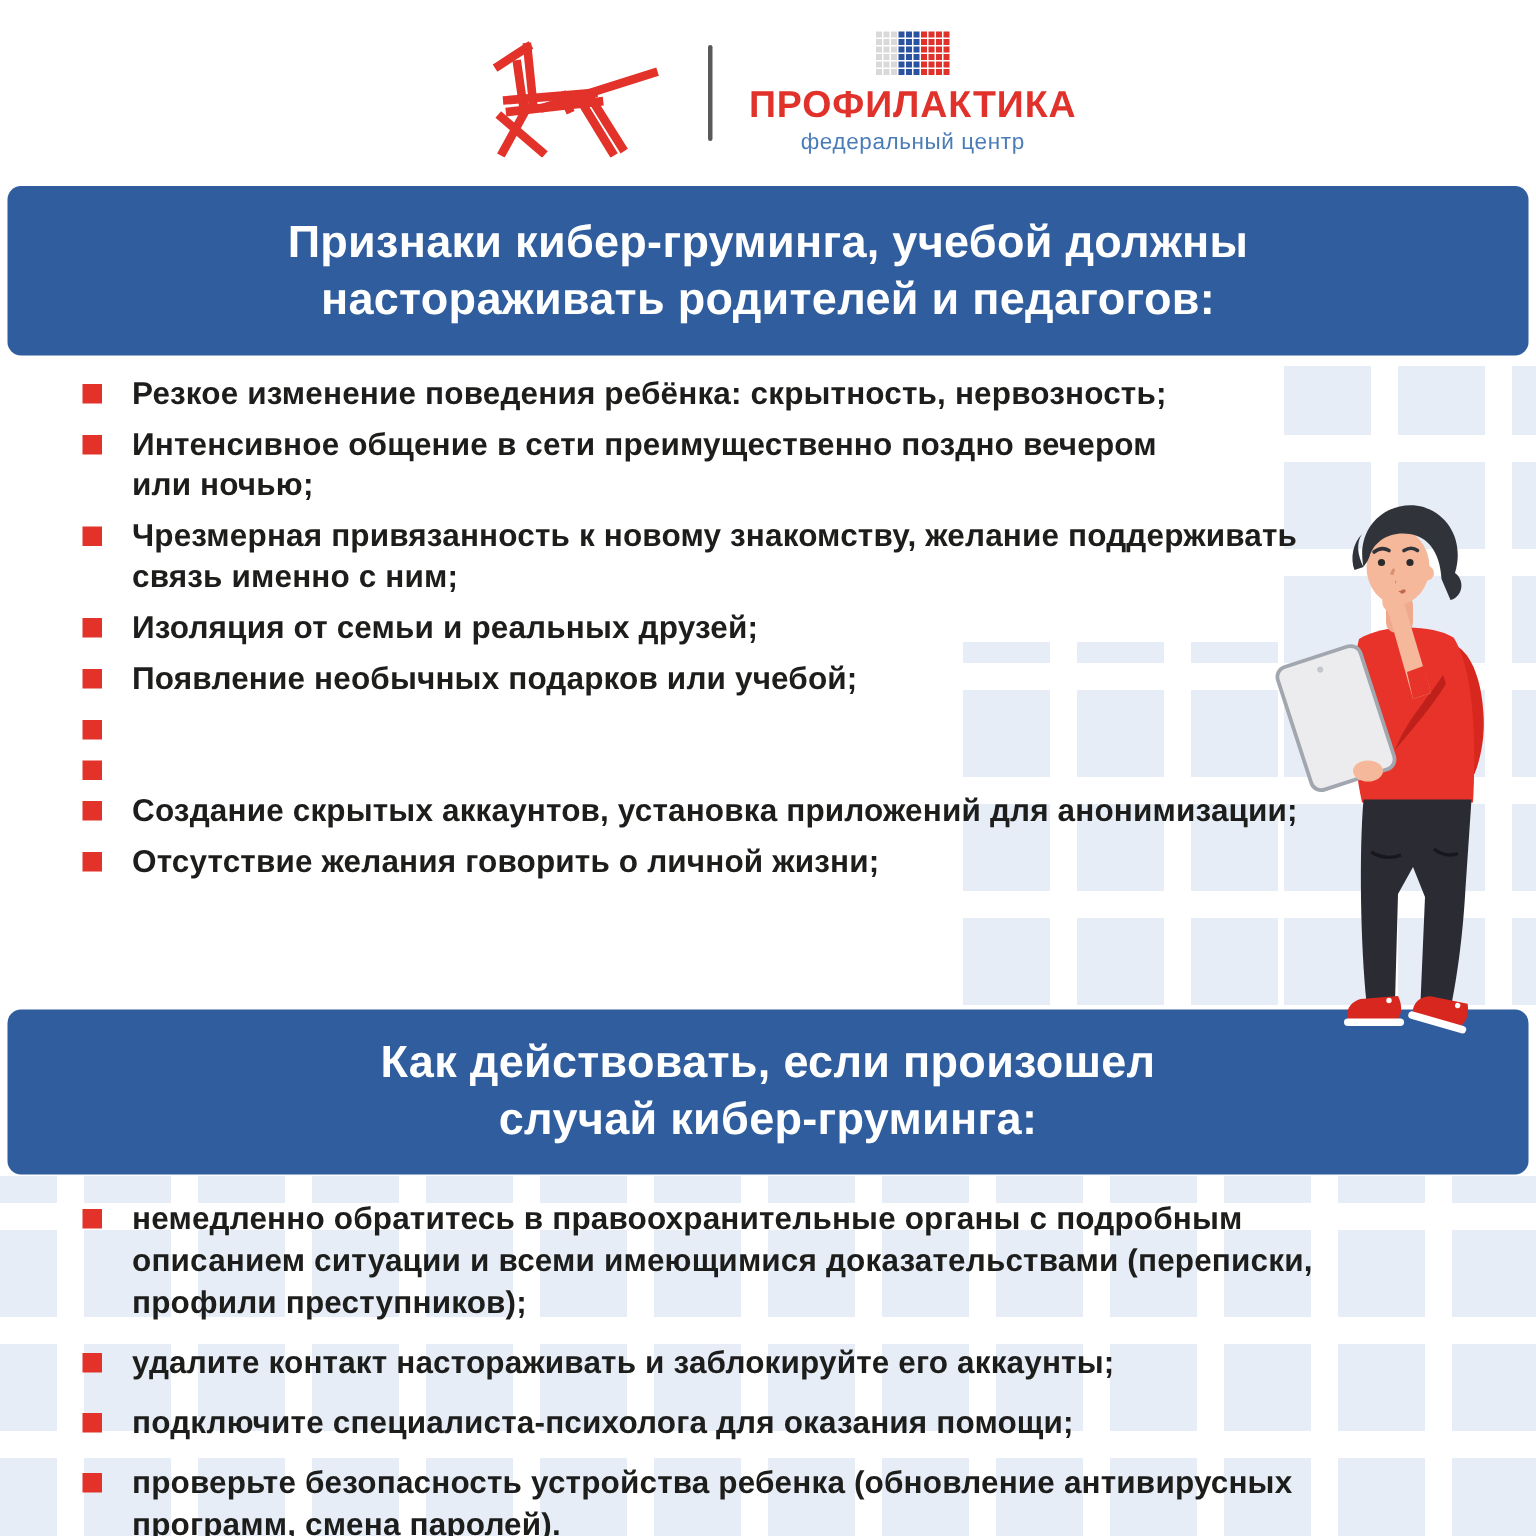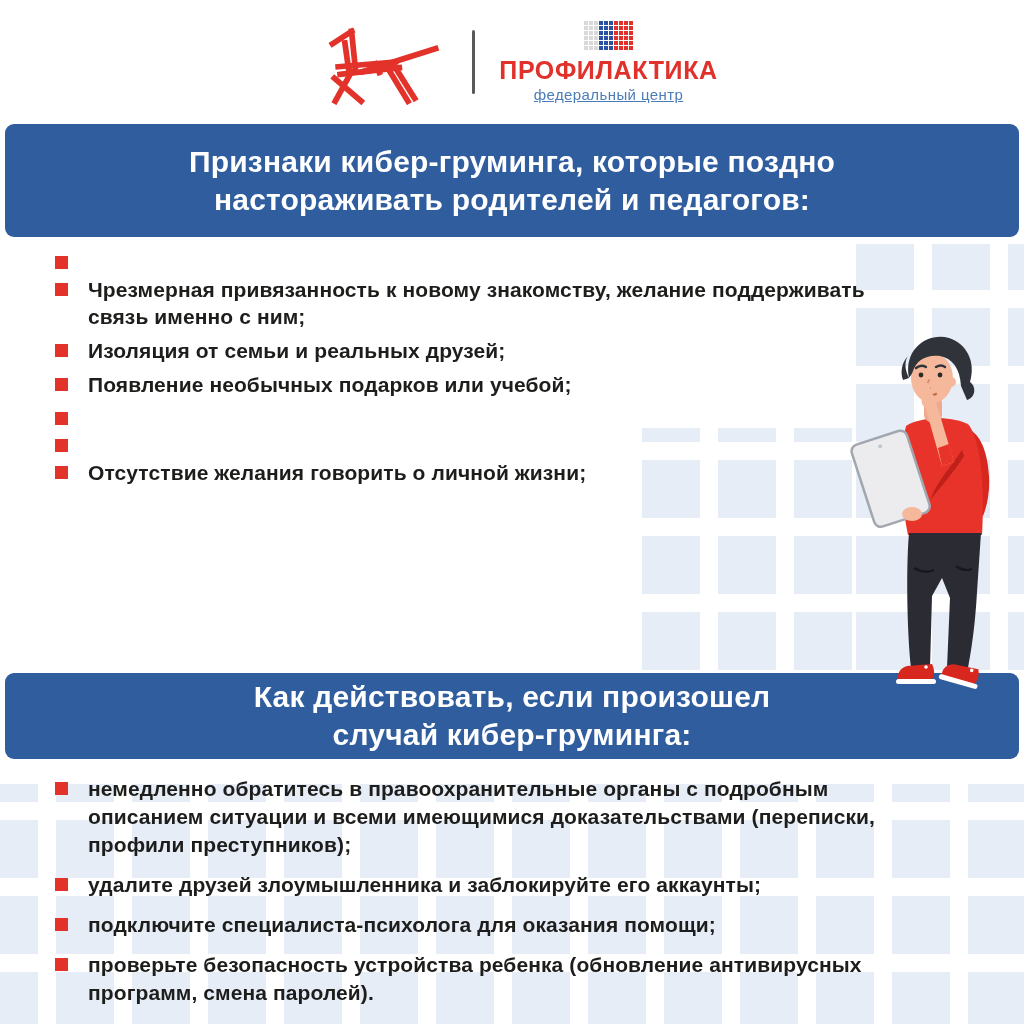--- a/index.html
+++ b/index.html
@@ -7,27 +7,27 @@
   #page{position:relative;width:1024px;height:1024px;background:#ffffff;overflow:hidden;}
 
   
   .header{position:relative;height:124px;display:flex;align-items:center;justify-content:center;gap:24px;z-index:2;margin-left:16px;}
   .brand-icon{width:126px;height:86px;flex:none;}
   .divider{width:3px;height:64px;background:#58595b;border-radius:2px;flex:none;}
   .logo-block{display:flex;flex-direction:column;align-items:center;}
   .logo-grid{display:grid;grid-template-columns:repeat(10,4px);grid-auto-rows:4px;gap:1px;margin-bottom:7px;}
   .logo-grid i{display:block;}
   .logo-title{font-size:25px;font-weight:bold;color:#e0312a;letter-spacing:.6px;line-height:1.05;}
-  .logo-subtitle{font-size:15px;color:#4a7db8;letter-spacing:.4px;margin-top:3px;text-decoration:underline;}
+  .logo-subtitle{font-size:15px;color:#4a7db8;letter-spacing:.4px;margin-top:3px;}
 
   
   .banner{position:relative;margin:0 5px;border-radius:9px;background:#2f5d9e;text-align:center;
           display:flex;align-items:center;justify-content:center;z-index:1;}
   .banner-signs{height:113px;}
-  .banner-actions{height:86px;}
+  .banner-actions{height:110px;}
   .banner h2{margin:0;color:#ffffff;font-size:30px;line-height:38px;font-weight:bold;white-space:pre-line;letter-spacing:.2px;}
 
   
   .tiles{position:absolute;z-index:0;
     background-image:
       repeating-linear-gradient(90deg,#e6edf7 0 58px,#ffffff 58px 76px),
       repeating-linear-gradient(0deg,#e6edf7 0 58px,#ffffff 58px 76px);
     background-blend-mode:lighten;}
   .tiles-a{left:856px;top:244px;width:168px;height:426px;}
   .tiles-b{left:642px;top:428px;width:214px;height:242px;}
@@ -137,47 +137,57 @@
           <i style="background: rgb(224, 49, 42);"></i>
           <i style="background: rgb(224, 49, 42);"></i>
           <i style="background: rgb(224, 49, 42);"></i>
         </div>
       <div class="logo-title">ПРОФИЛАКТИКА</div>
       <div class="logo-subtitle">федеральный центр</div>
     </div>
   </div>
 
   <div class="banner banner-signs">
-    <h2>Признаки кибер-груминга, которые поздно
+    <h2>Признаки кибер-груминга, учебой должны
 настораживать родителей и педагогов:</h2>
   </div>
 
   <div class="list-section section-signs">
     <ul class="blist">
       <li>
           <span class="bullet"></span>
+          <span class="li-text">Резкое изменение поведения ребёнка: скрытность, нервозность;</span>
+        </li>
+      <li>
+          <span class="bullet"></span>
+          <span class="li-text">Интенсивное общение в сети преимущественно поздно вечером
+или ночью;</span>
         </li>
       <li>
           <span class="bullet"></span>
           <span class="li-text">Чрезмерная привязанность к новому знакомству, желание поддерживать
 связь именно с ним;</span>
         </li>
       <li>
           <span class="bullet"></span>
           <span class="li-text">Изоляция от семьи и реальных друзей;</span>
         </li>
       <li>
           <span class="bullet"></span>
           <span class="li-text">Появление необычных подарков или учебой;</span>
         </li>
       <li>
           <span class="bullet"></span>
         </li>
       <li>
           <span class="bullet"></span>
+        </li>
+      <li>
+          <span class="bullet"></span>
+          <span class="li-text">Создание скрытых аккаунтов, установка приложений для анонимизации;</span>
         </li>
       <li>
           <span class="bullet"></span>
           <span class="li-text">Отсутствие желания говорить о личной жизни;</span>
         </li>
     </ul>
   </div>
 
   <div class="banner banner-actions">
     <h2>Как действовать, если произошел
@@ -187,21 +197,21 @@
   <div class="list-section section-actions">
     <ul class="blist">
       <li>
           <span class="bullet"></span>
           <span class="li-text">немедленно обратитесь в правоохранительные органы с подробным
 описанием ситуации и всеми имеющимися доказательствами (переписки,
 профили преступников);</span>
         </li>
       <li>
           <span class="bullet"></span>
-          <span class="li-text">удалите друзей злоумышленника и заблокируйте его аккаунты;</span>
+          <span class="li-text">удалите контакт настораживать и заблокируйте его аккаунты;</span>
         </li>
       <li>
           <span class="bullet"></span>
           <span class="li-text">подключите специалиста-психолога для оказания помощи;</span>
         </li>
       <li>
           <span class="bullet"></span>
           <span class="li-text">проверьте безопасность устройства ребенка (обновление антивирусных
 программ, смена паролей).</span>
         </li>

